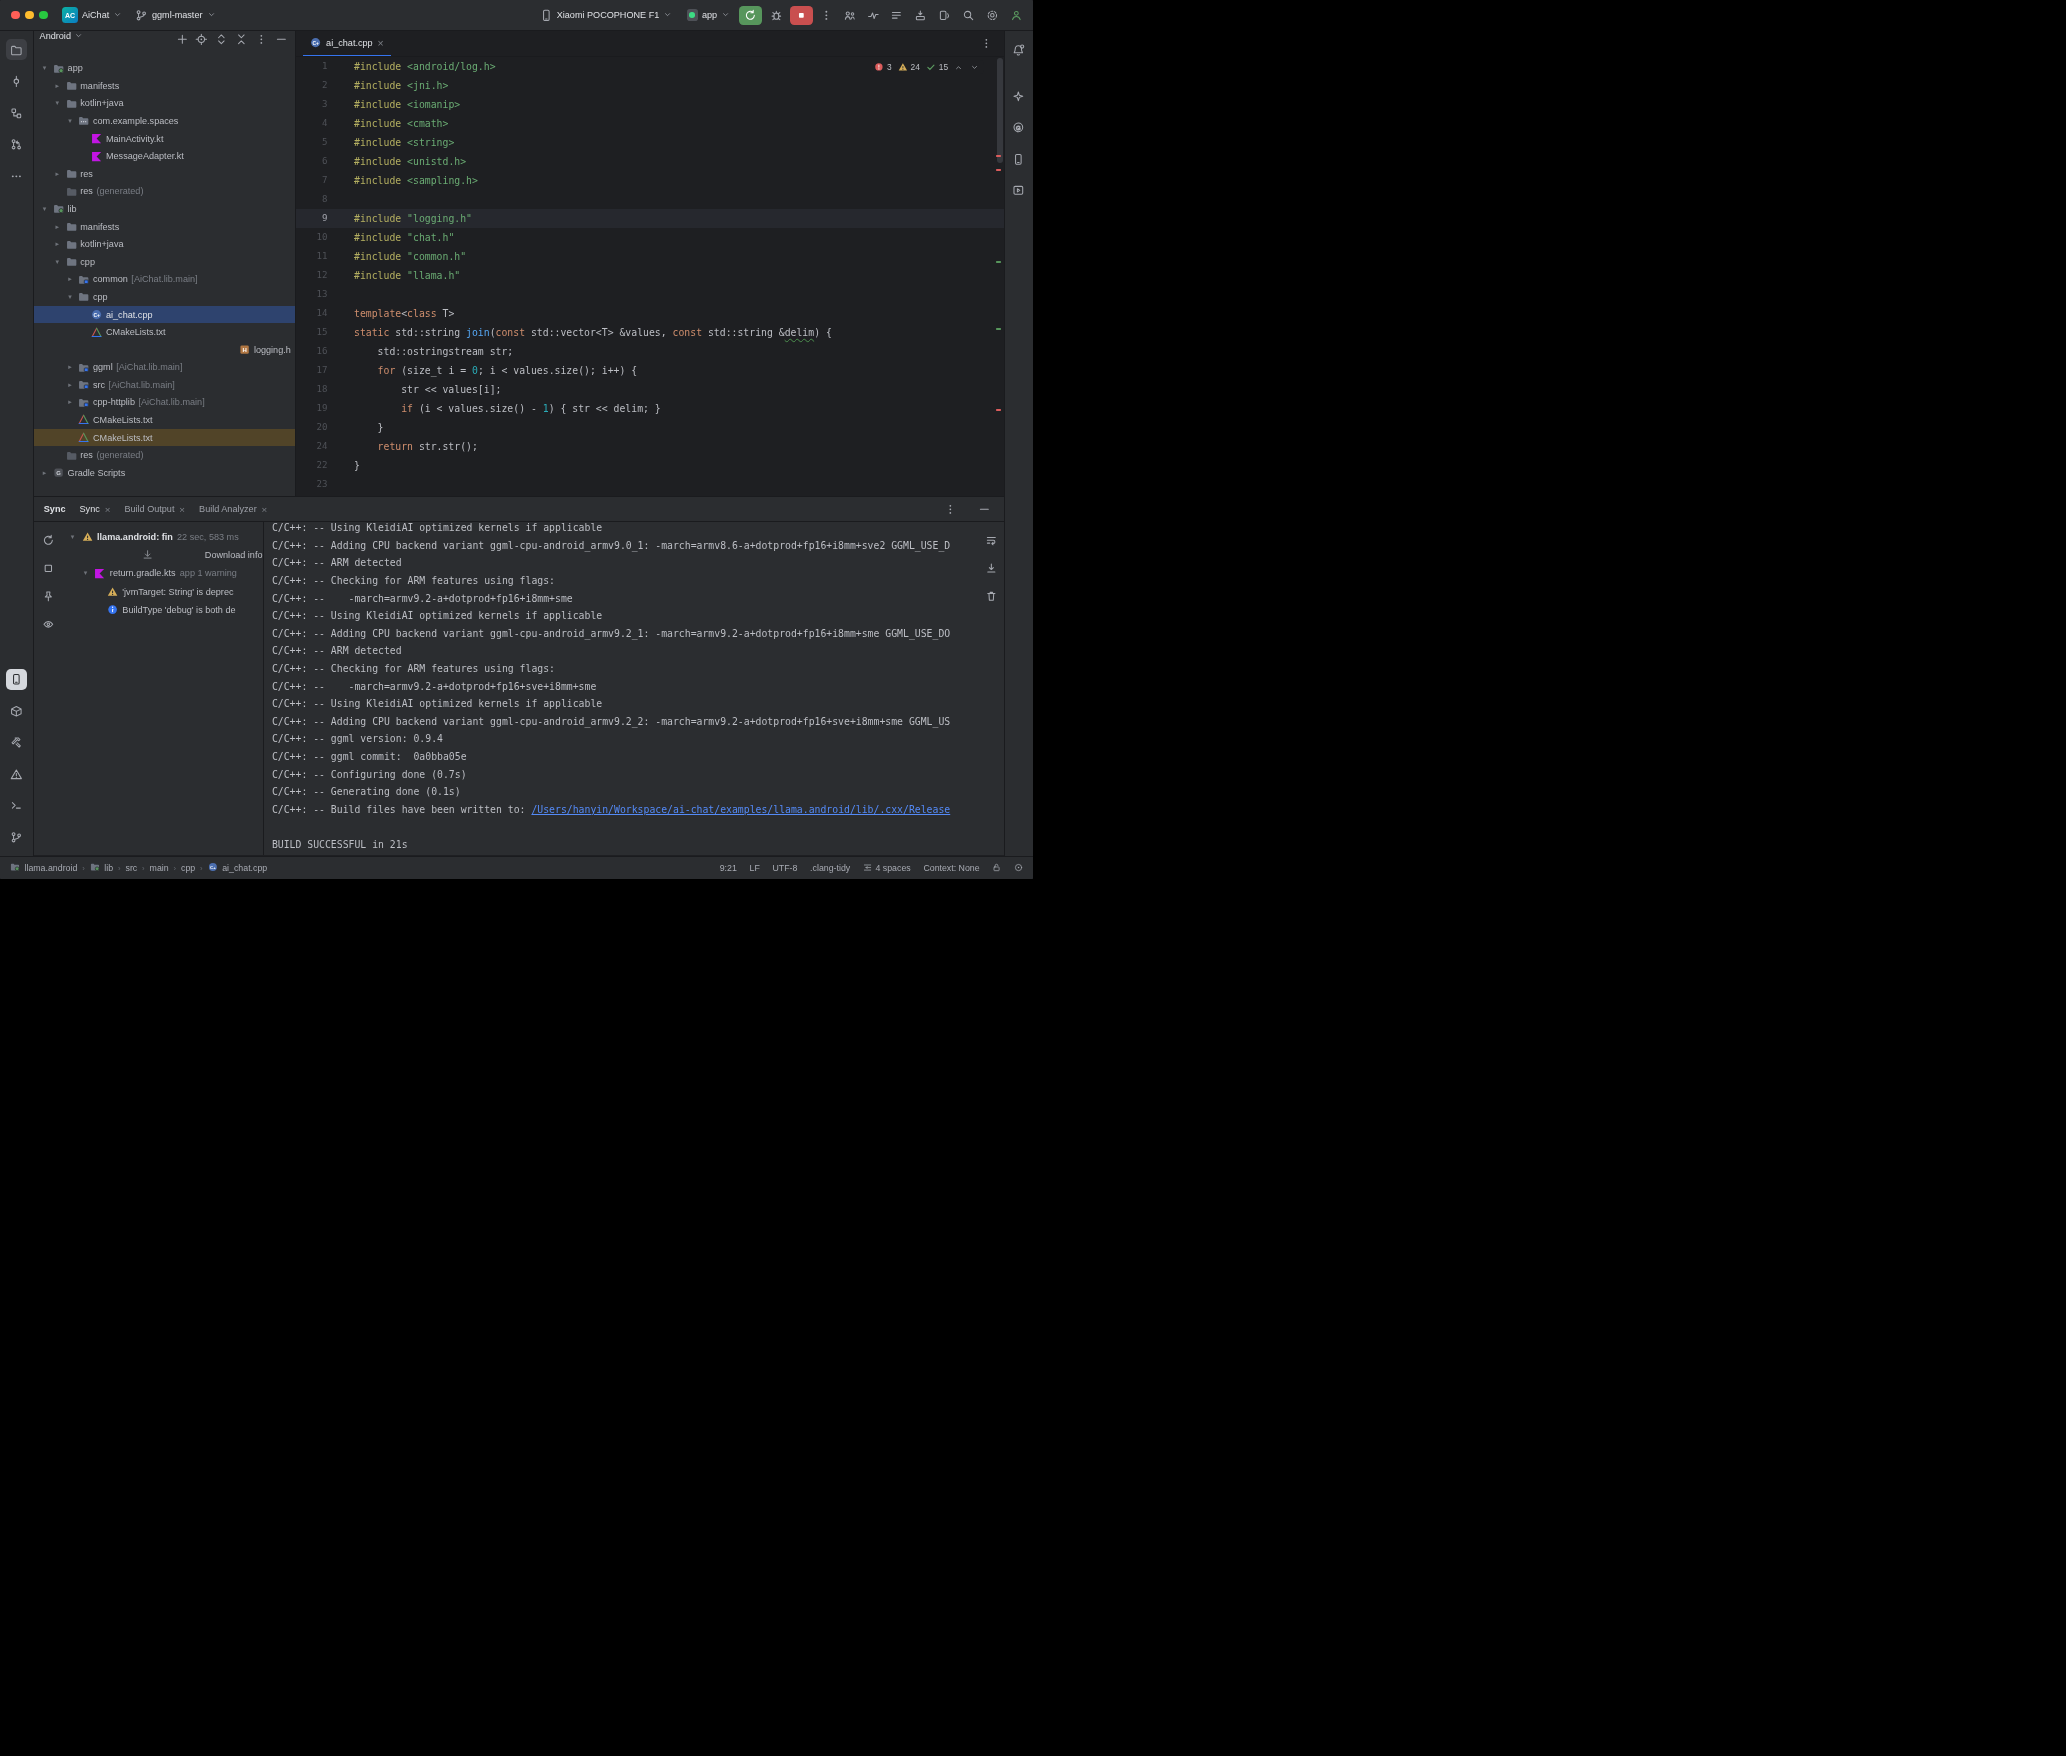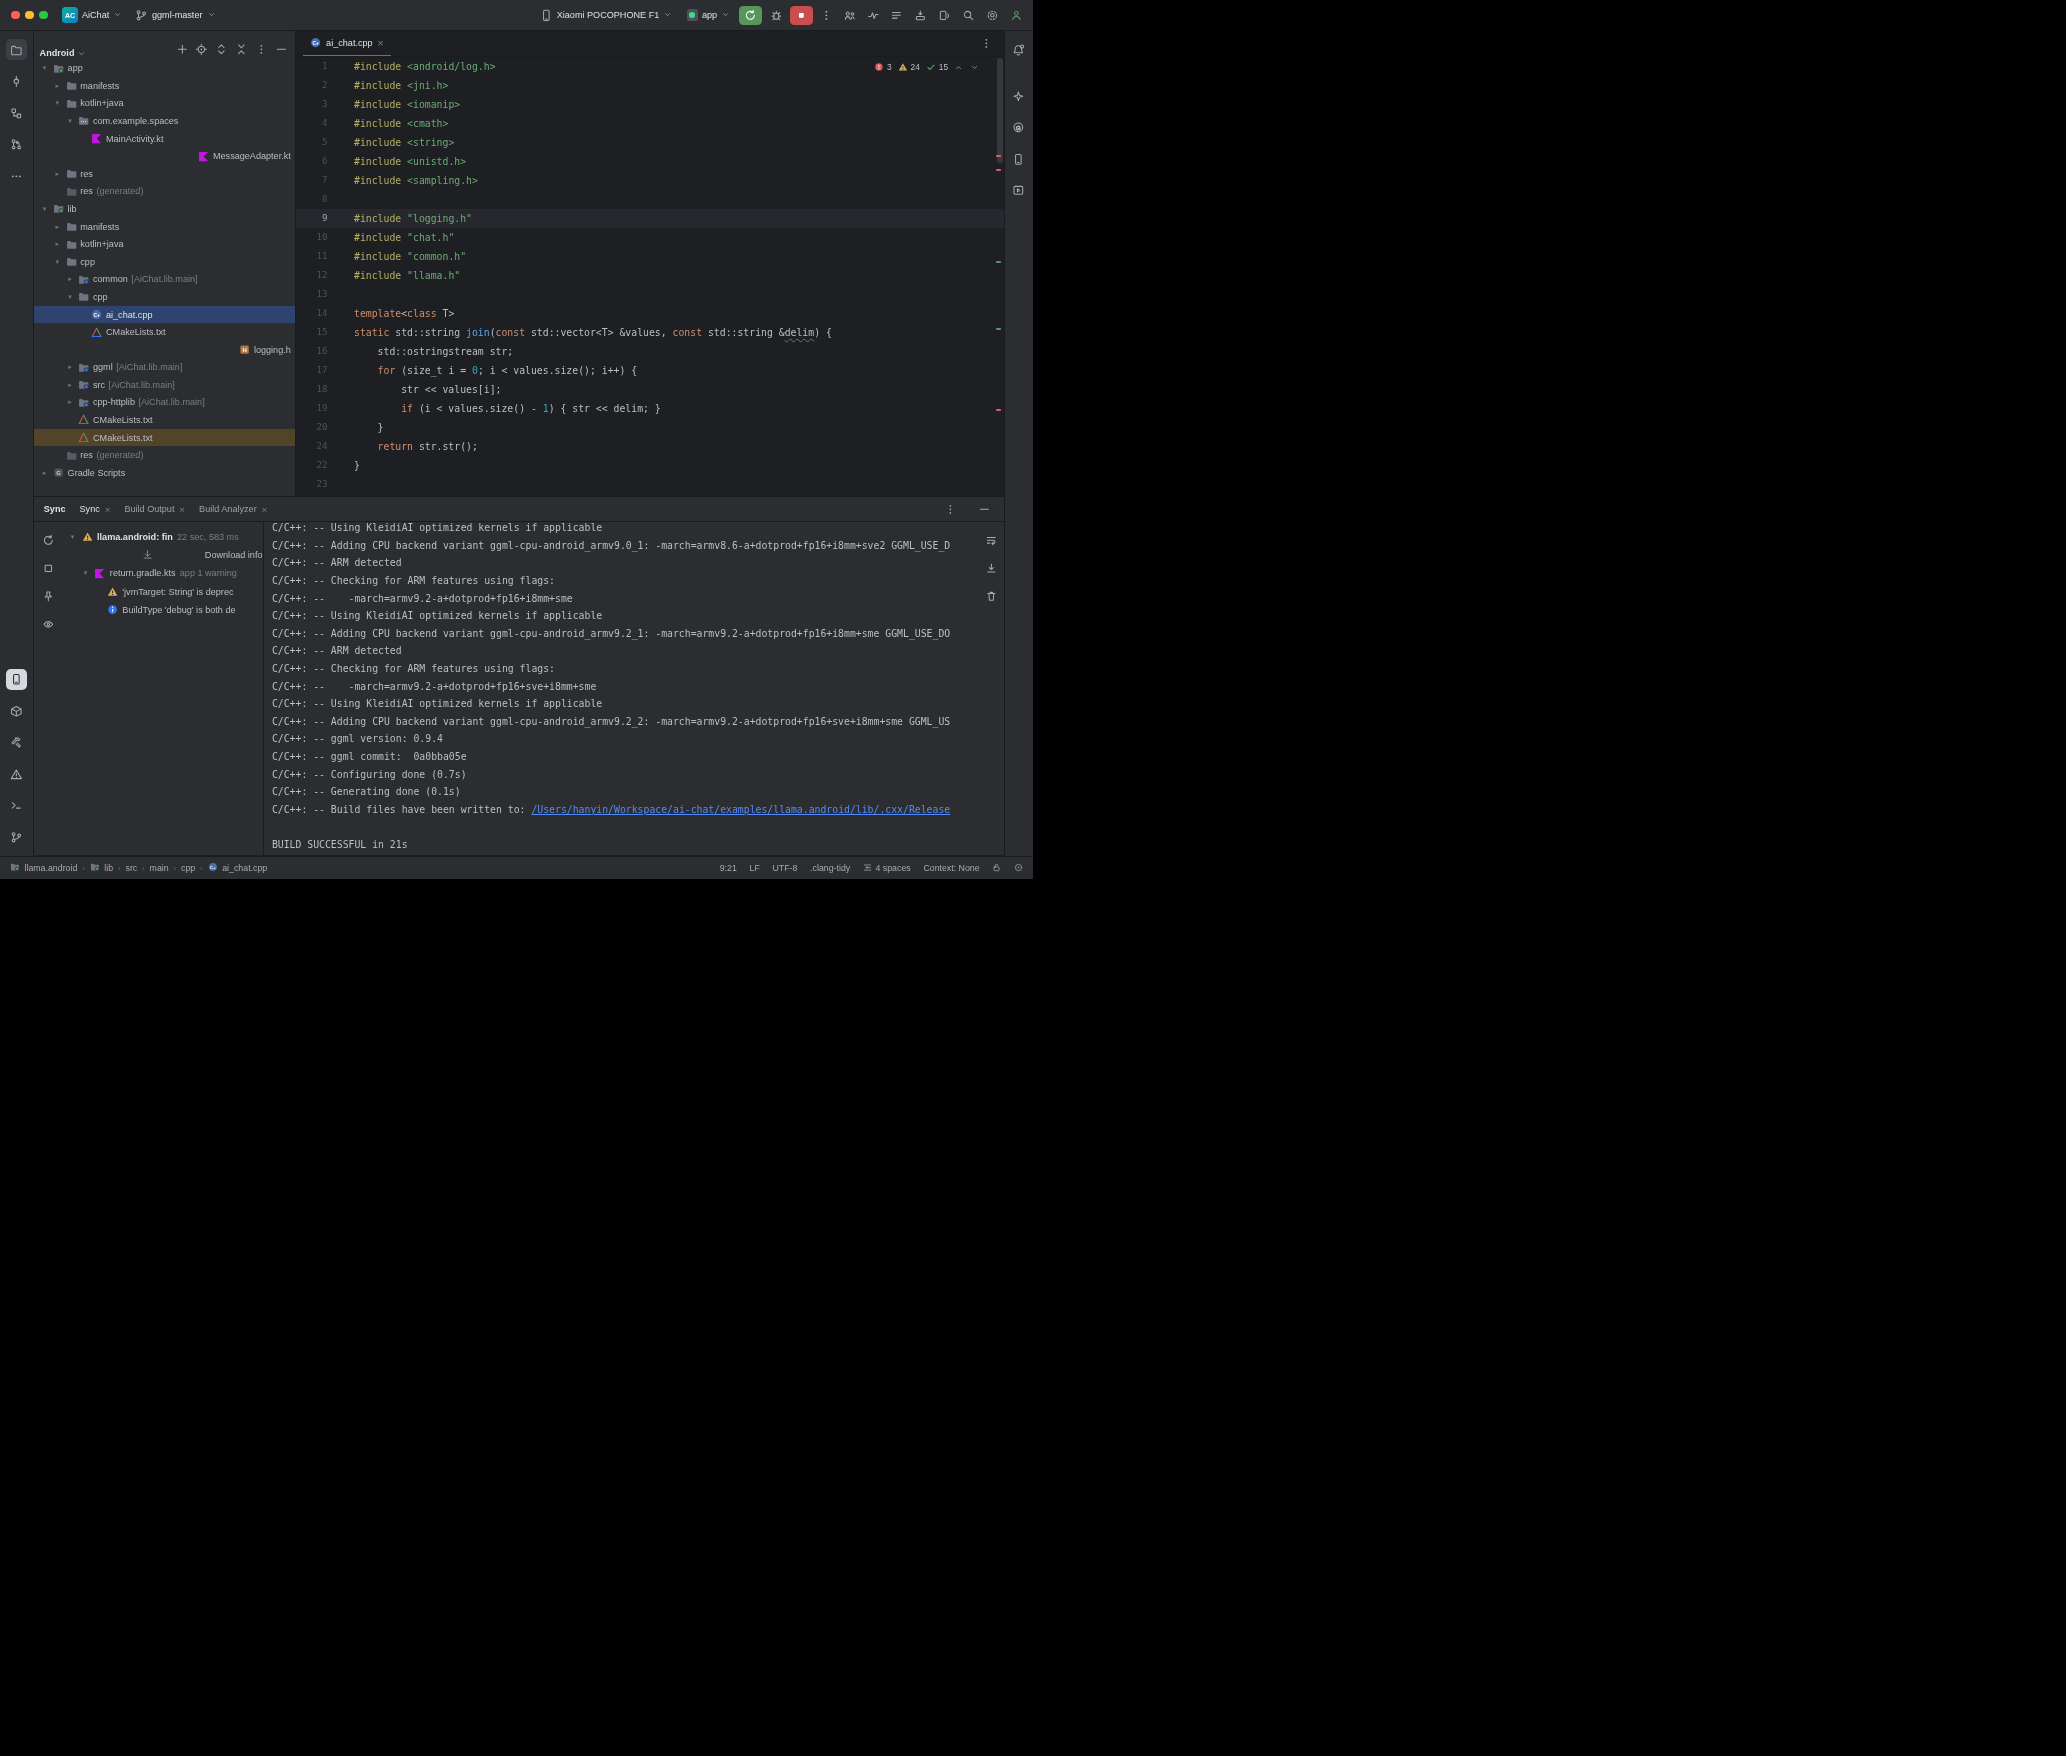--- a/index.html
+++ b/index.html
@@ -36,21 +36,21 @@
 .rightstrip{flex-basis:29.5px;border-left:0.7px solid #1a1b1e}
 .strip-ic{width:21px;height:21px;border-radius:4.9px;display:flex;align-items:center;justify-content:center;cursor:pointer;position:relative}
 .strip-ic.active{background:#3d3f44}
 .strip-ic.active-light{background:#d5d8dd}
 .strip-ic.active-light .lsvg *{stroke:#2b2d30}
 .grow{flex:1}
 .centercol{flex:1;display:flex;flex-direction:column;min-width:0}
 .toprow{flex:0 0 465px;display:flex;min-height:0}
 
 .project{flex:0 0 262px;background:#2b2d30;border-right:0.7px solid #1a1b1e;display:flex;flex-direction:column;overflow:hidden}
-.phead{flex:0 0 27px;display:flex;align-items:flex-end;gap:2.8px;padding:0 5.6px;color:#dfe1e5;font-weight:700}
+.phead{flex:0 0 27px;display:flex;align-items:flex-start;gap:2.8px;padding:0 5.6px;color:#dfe1e5;font-weight:400}
 .phead .spacer{flex:1}
 .phead .tbic{width:17px;height:17px}
 .ptree{flex:1;overflow:hidden;padding-top:1.4px}
 .trow{height:17.6px;display:flex;align-items:center;gap:3.5px;white-space:nowrap;overflow:hidden;cursor:pointer;padding-right:4.2px}
 .trow.selected{background:#2e436e;color:#dfe1e5}
 .trow.highlighted{background:#514428}
 .chev{flex:0 0 9.8px;text-align:center;color:#6f737a;font-size:7px}
 .tsuffix{color:#7a7e85}
 .ic16{flex:0 0 11.2px;width:11.2px;height:11.2px;display:inline-flex}
 .ic16 svg{width:11.2px;height:11.2px}
@@ -397,21 +397,21 @@
                         <stop offset="0" stop-color="#E44857"></stop>
                         <stop offset=".47" stop-color="#C711E1"></stop>
                         <stop offset="1" stop-color="#7F52FF"></stop>
                       </linearGradient>
                     </defs>
                     <path d="M1.5 1.5h13L8 8l6.5 6.5h-13z" fill="url(#kg)"></path>
                   </svg>
                 </span>
                 <span>MainActivity.kt</span>
               </div>
-              <div class="trow" style="padding-left: 44px; justify-content: flex-end;">
+              <div class="trow" style="padding-left: 44px;">
                 <span class="chev"></span>
                 <span class="ic16">
                   <svg viewBox="0 0 16 16">
                     <defs>
                       <linearGradient id="kg" x1="16" y1="0" x2="0" y2="16">
                         <stop offset="0" stop-color="#E44857"></stop>
                         <stop offset=".47" stop-color="#C711E1"></stop>
                         <stop offset="1" stop-color="#7F52FF"></stop>
                       </linearGradient>
                     </defs>

